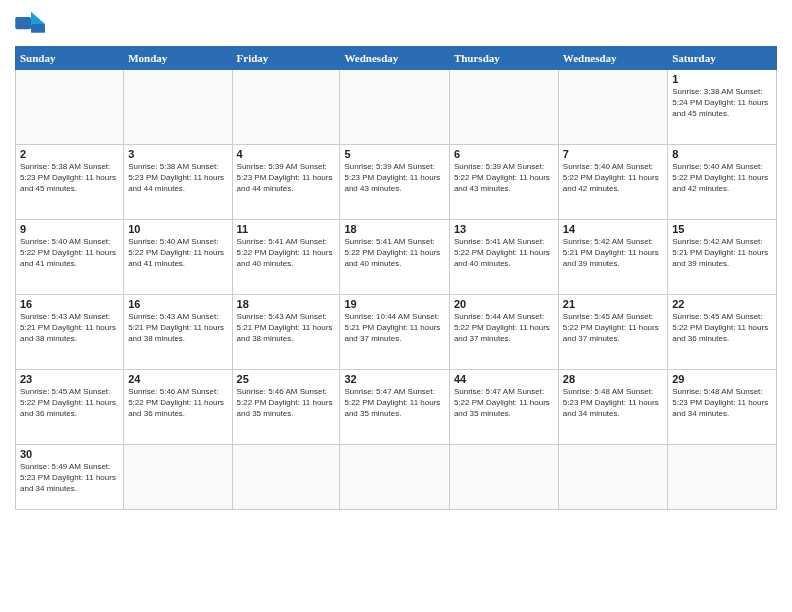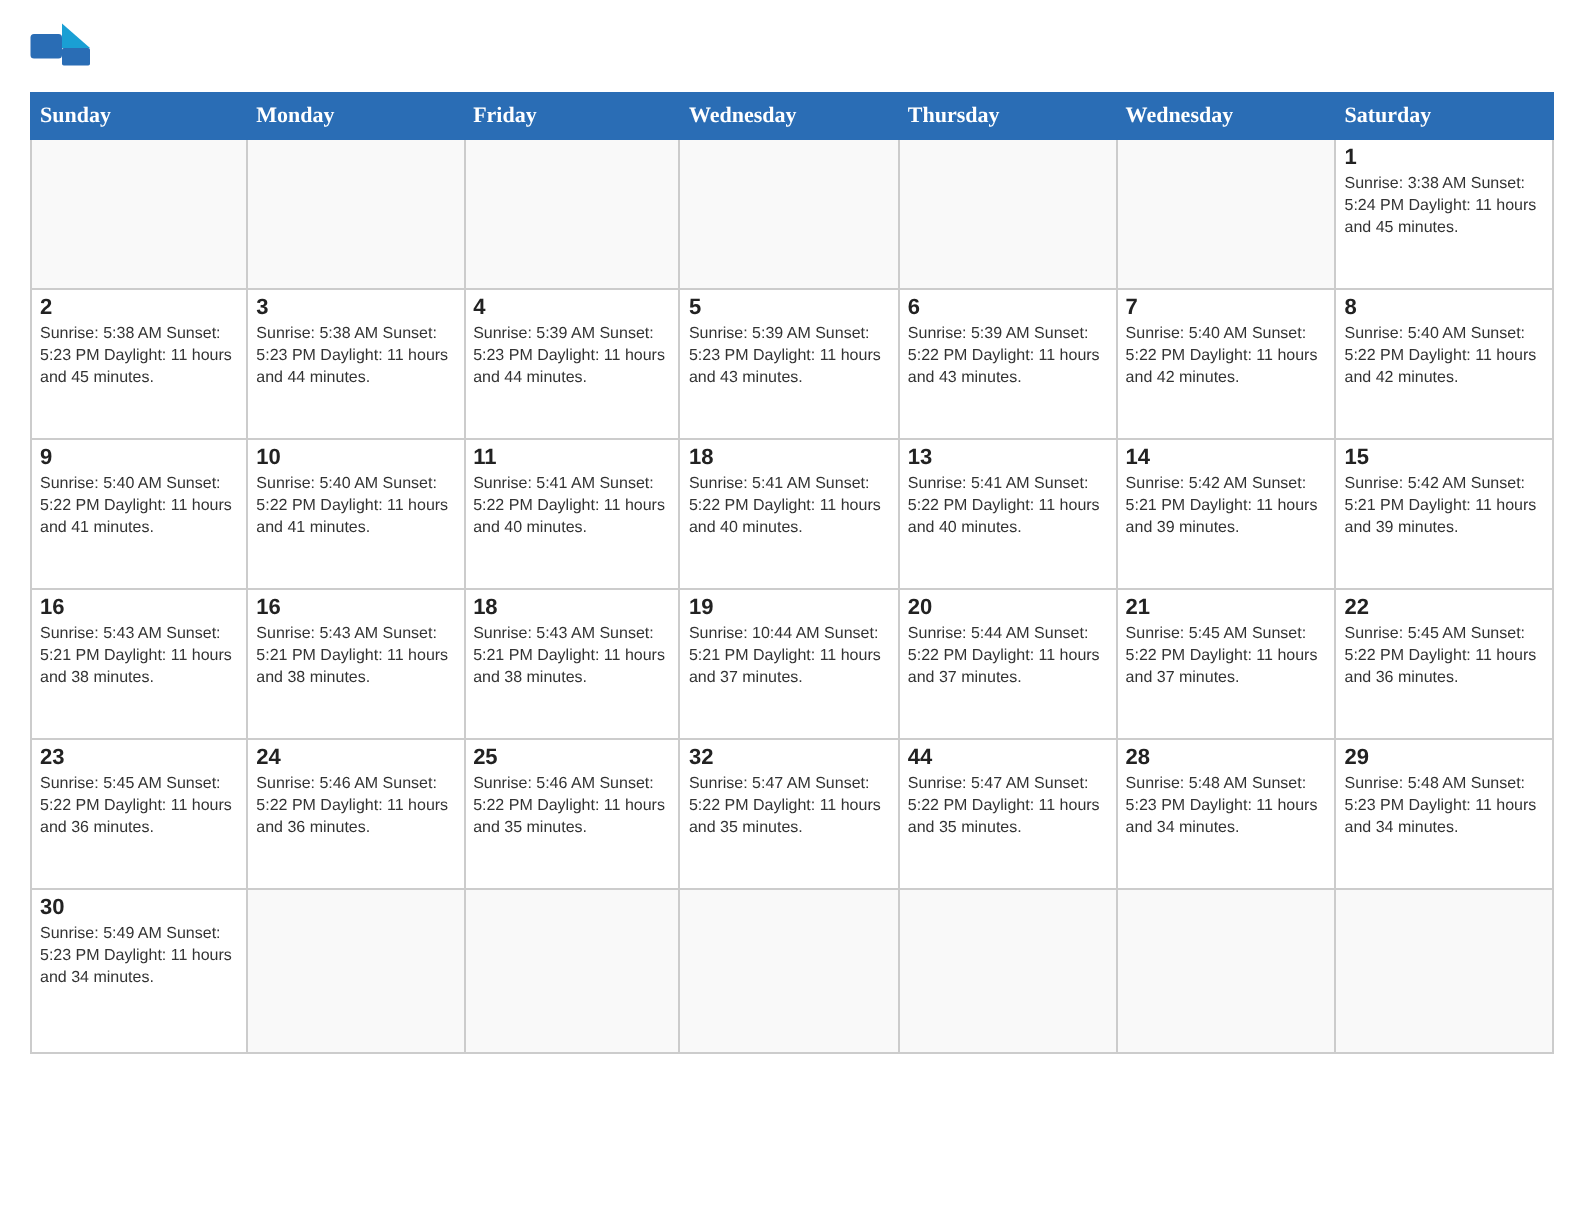--- a/index.html
+++ b/index.html
@@ -52,21 +52,21 @@
     }
 
     .day-info {
       font-size: 8px;
       line-height: 1.35;
       color: #333;
     }
 
     .empty-cell { background: #f9f9f9; }
 
-    .last-row td { height: 82px; }
+    .last-row td { height: 65px; }
   </style>
 </head>
 <body>
 
 <div class="page">
   <div class="header-area">
     <div class="logo">
       <svg class="logo-icon" viewBox="0 0 36 32" xmlns="http://www.w3.org/2000/svg">
         <rect x="0" y="8" width="18" height="14" rx="2" fill="#2a6db5"></rect>
         <polygon points="18,2 34,16 18,16" fill="#1a9fd4"></polygon>

